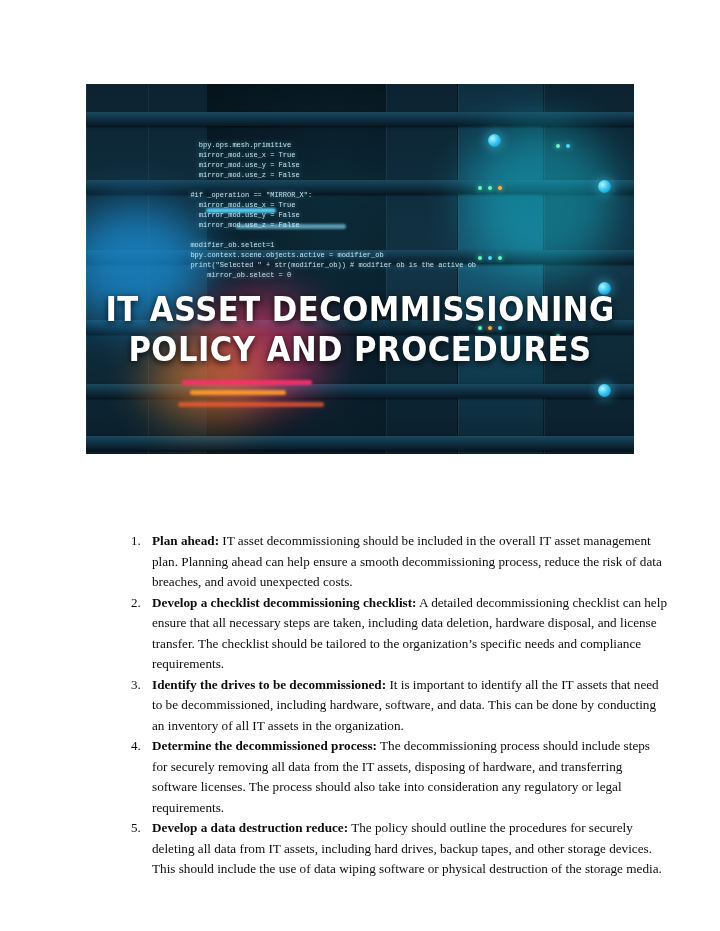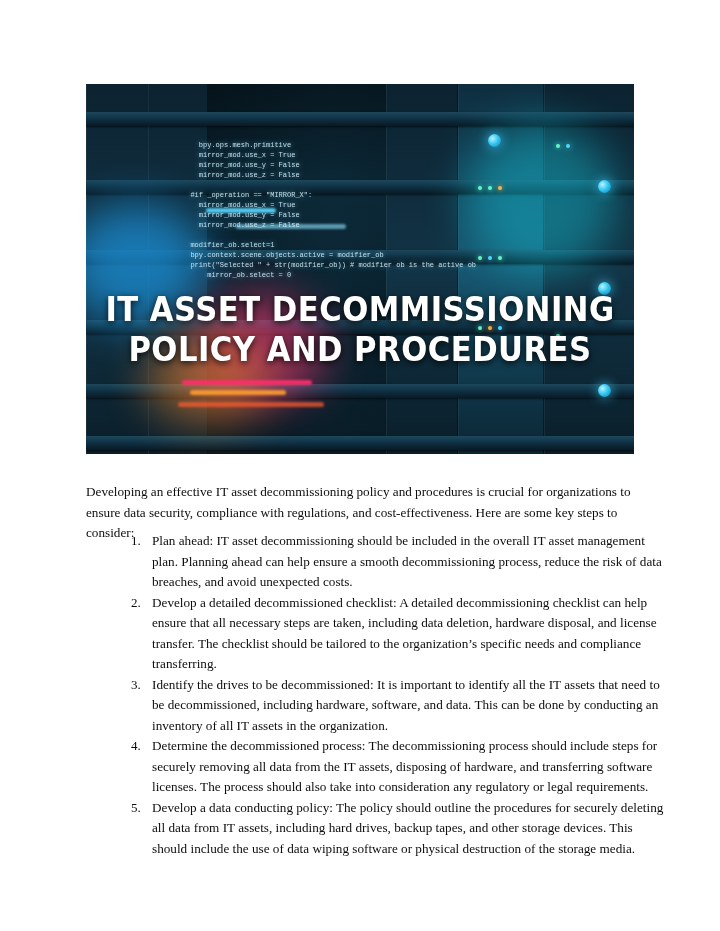--- a/index.html
+++ b/index.html
@@ -133,21 +133,21 @@
     color: #0d0d0d;
   }
   ol.steps > li {
     margin: 0 0 0 0;
     padding-left: 8px;
   }
   ol.steps > li::marker {
     font-size: 13px;
   }
   .lead {
-    font-weight: normal;
+    font-weight: bold;
   }
 </style>
 </head>
 <body>
 
 <div class="page">
 
   <div class="hero">
     <div class="hero-bg"></div>
 
@@ -207,33 +207,32 @@
   bpy.context.scene.objects.active = modifier_ob
   print("Selected " + str(modifier_ob)) # modifier ob is the active ob
       mirror_ob.select = 0</div>
 
     <div class="hero-title">
       <div>IT ASSET DECOMMISSIONING</div>
       <div>POLICY AND PROCEDURES</div>
     </div>
   </div>
 
-  <p class="intro">Developing an effective IT asset decommissioning policy and procedures is crucial for organizations to ensure data security, compliance with regulations, and cost-effectiveness. Here are some key steps to consider:</p>
 
   <ol class="steps">
     <li>
       <span class="lead">Plan ahead:</span><span> IT asset decommissioning should be included in the overall IT asset management plan. Planning ahead can help ensure a smooth decommissioning process, reduce the risk of data breaches, and avoid unexpected costs.</span>
     </li>
     <li>
-      <span class="lead">Develop a detailed decommissioned checklist:</span><span> A detailed decommissioning checklist can help ensure that all necessary steps are taken, including data deletion, hardware disposal, and license transfer. The checklist should be tailored to the organization’s specific needs and compliance transferring.</span>
+      <span class="lead">Develop a checklist decommissioning checklist:</span><span> A detailed decommissioning checklist can help ensure that all necessary steps are taken, including data deletion, hardware disposal, and license transfer. The checklist should be tailored to the organization’s specific needs and compliance requirements.</span>
     </li>
     <li>
       <span class="lead">Identify the drives to be decommissioned:</span><span> It is important to identify all the IT assets that need to be decommissioned, including hardware, software, and data. This can be done by conducting an inventory of all IT assets in the organization.</span>
     </li>
     <li>
       <span class="lead">Determine the decommissioned process:</span><span> The decommissioning process should include steps for securely removing all data from the IT assets, disposing of hardware, and transferring software licenses. The process should also take into consideration any regulatory or legal requirements.</span>
     </li>
     <li>
-      <span class="lead">Develop a data conducting policy:</span><span> The policy should outline the procedures for securely deleting all data from IT assets, including hard drives, backup tapes, and other storage devices. This should include the use of data wiping software or physical destruction of the storage media.</span>
+      <span class="lead">Develop a data destruction reduce:</span><span> The policy should outline the procedures for securely deleting all data from IT assets, including hard drives, backup tapes, and other storage devices. This should include the use of data wiping software or physical destruction of the storage media.</span>
     </li>
   </ol>
 
 </div>
 
 </body></html>

